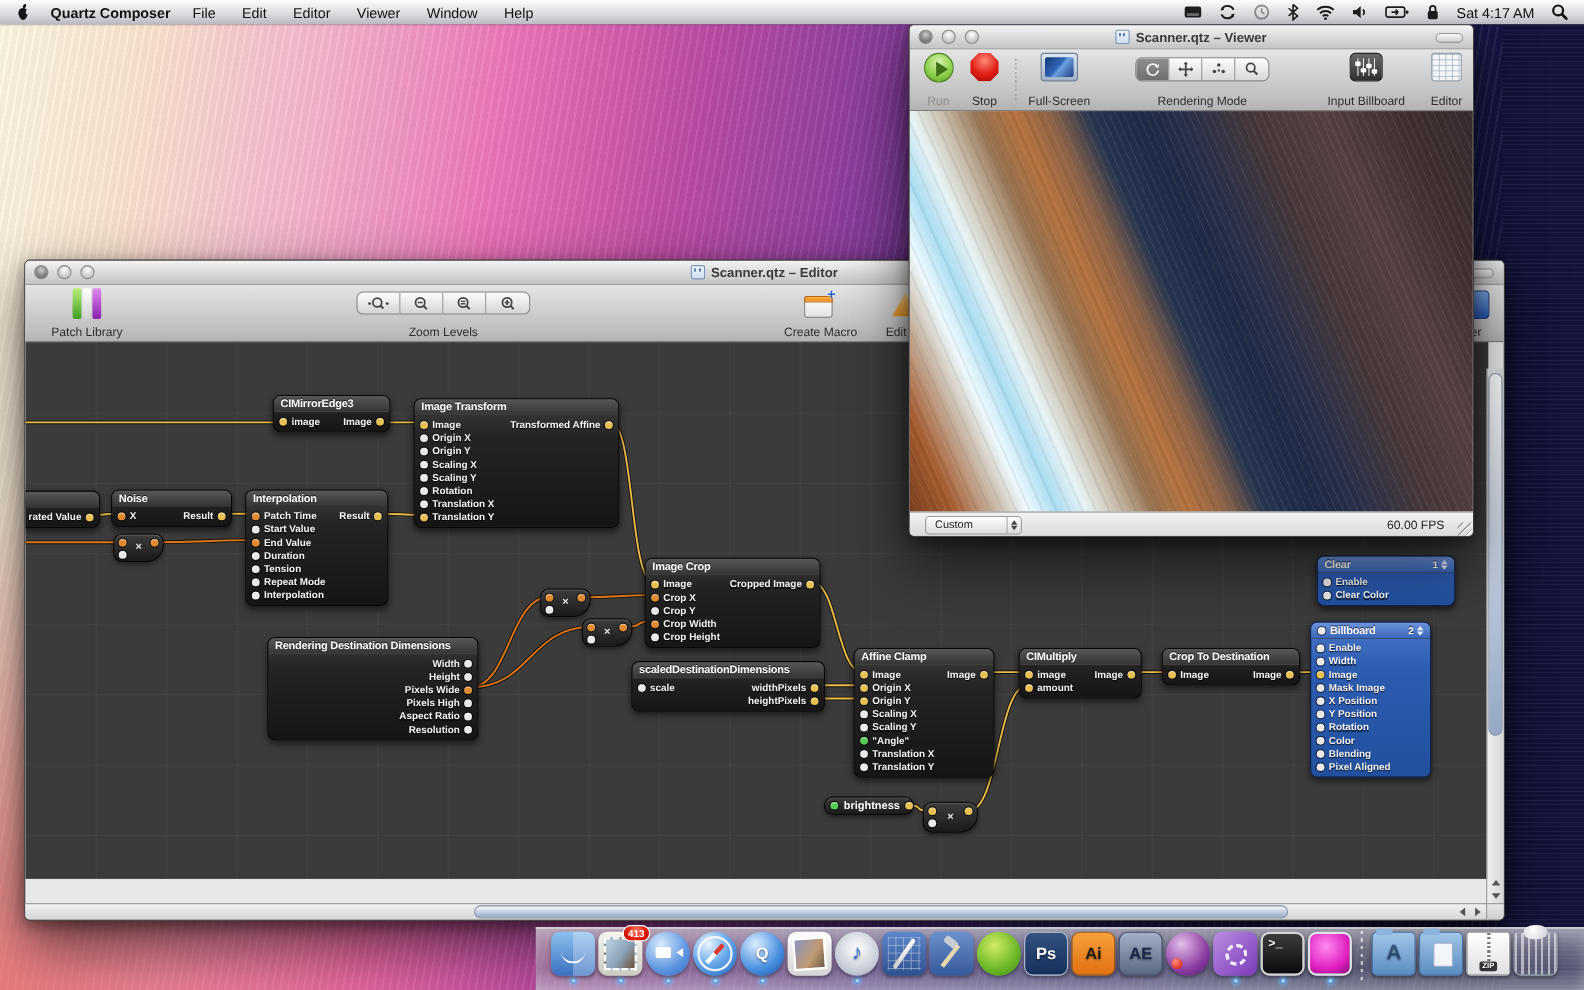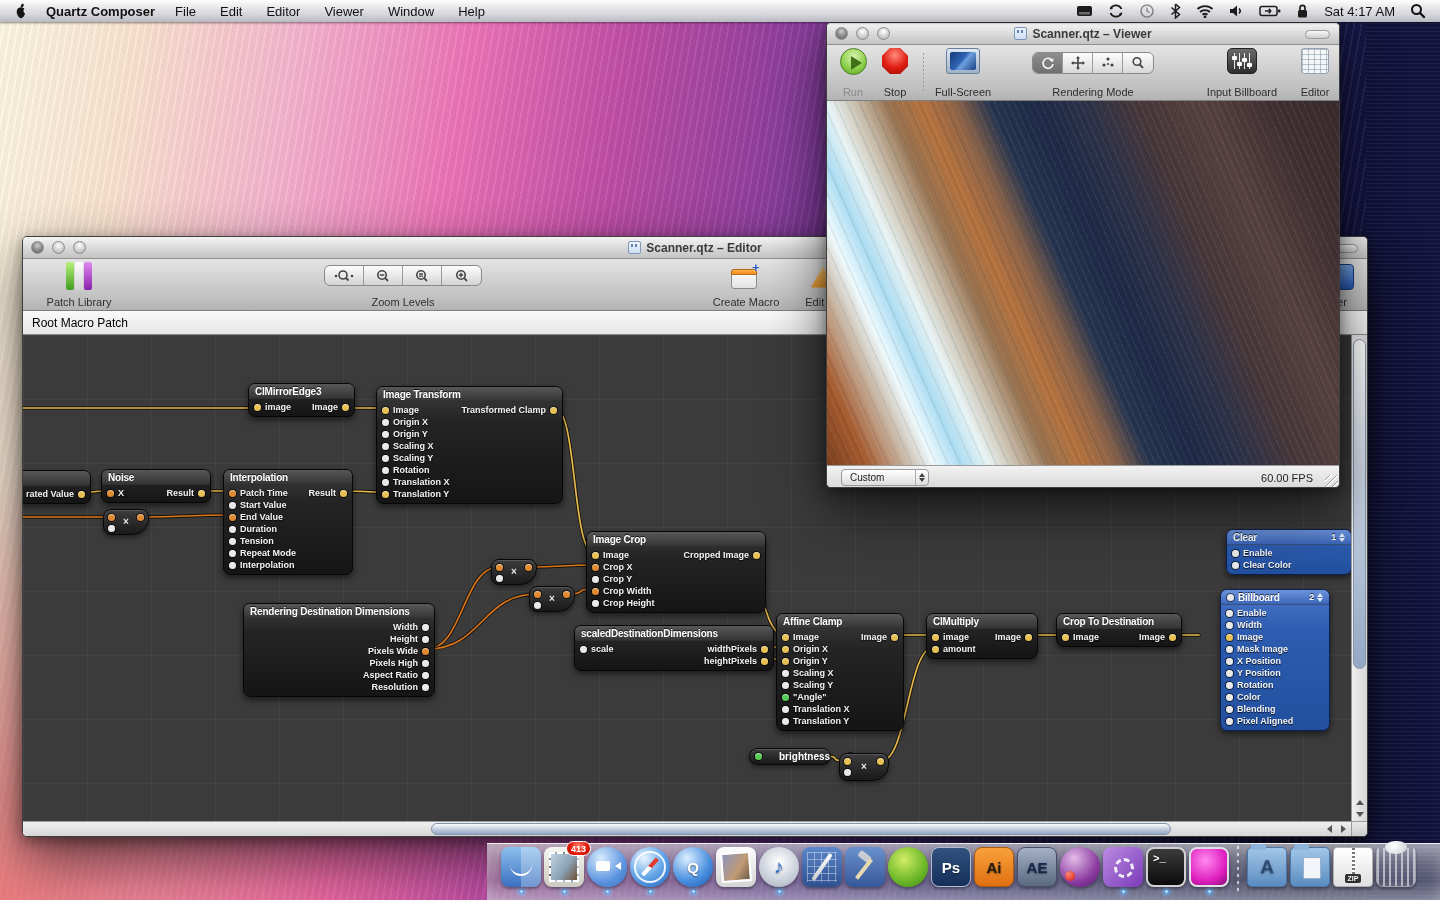--- a/index.html
+++ b/index.html
@@ -142,21 +142,21 @@
   .canvas { position:relative; width:1330px; height:488px; background:#3b3b3b; overflow:hidden;
     background-image:linear-gradient(to right, rgba(255,255,255,.035) 1px, transparent 1px),
       linear-gradient(to bottom, rgba(255,255,255,.035) 1px, transparent 1px);
     background-size:64px 64px; }
   .canvas svg { position:absolute; left:0; top:0; }
 
   .qc-node { position:absolute; border-radius:7px; border:1px solid #070707;
     background:linear-gradient(180deg,#3d3d3d,#242424 30%,#151515);
     box-shadow:0 3px 6px rgba(0,0,0,.55), inset 0 1px 0 rgba(255,255,255,.15); }
   .qc-node.sel { background:linear-gradient(180deg,#4a76c8,#2d5cb0 30%,#22509e);
-    border-color:#0c2050;margin-left:29px; }
+    border-color:#0c2050; }
   .qc-title { height:15px; display:flex; align-items:center; gap:4px; padding:0 6px;
     font-size:10px; font-weight:bold; color:#fff; letter-spacing:-.2px; white-space:nowrap;
     background:linear-gradient(#585858,#353535); border-bottom:1px solid rgba(0,0,0,.45);
     border-radius:6px 6px 0 0; text-shadow:0 -1px 0 rgba(0,0,0,.7); }
   .qc-node.sel .qc-title { background:linear-gradient(#6d94dd,#3b66b8); }
   .qc-rows { padding:2px 0 3px; }
   .qc-row { display:flex; align-items:center; gap:4px; height:12px; padding:0 5px; }
   .plbl { font-size:9px; font-weight:bold; color:#f4f4f4; white-space:nowrap;
     text-shadow:0 1px 1px rgba(0,0,0,.8); }
   .sp { flex:1; }
@@ -174,21 +174,21 @@
 
   .qc-op { position:absolute; border:1px solid #070707; border-radius:8px 8px 16px 8px;
     background:linear-gradient(#3d3d3d,#191919);
     box-shadow:0 2px 5px rgba(0,0,0,.5), inset 0 1px 0 rgba(255,255,255,.14); }
   .qc-op .pdot { position:absolute; }
   .op-in1 { left:4px; top:4px; } .op-in2 { left:4px; top:15px; } .op-out { right:4px; top:4px; }
   .op-x { position:absolute; left:0; right:0; top:50%; transform:translateY(-52%);
     text-align:center; font-size:10px; font-weight:bold; color:#e8e8e8; }
 
   .qc-pill { position:absolute; height:17px; border-radius:9px; border:1px solid #070707;
-    background:linear-gradient(#3d3d3d,#191919); display:flex; align-items:center; gap:17px;
+    background:linear-gradient(#3d3d3d,#191919); display:flex; align-items:center; gap:5px;
     padding:0 5px; font-size:10px; font-weight:bold; color:#fff;
     box-shadow:0 2px 5px rgba(0,0,0,.5), inset 0 1px 0 rgba(255,255,255,.14); }
 
   
   .hscroll { position:absolute; left:0; bottom:0; width:1330px; height:15px;
     background:linear-gradient(#f0f0f0,#d6d6d6); border-top:1px solid #9a9a9a; }
   .vscroll { position:absolute; right:0; top:98px; width:16px; bottom:15px;
     background:linear-gradient(90deg,#f0f0f0,#d6d6d6); border-left:1px solid #9a9a9a; }
   .thumb { position:absolute; border-radius:7px;
     background:linear-gradient(#fdfdfd,#b9c6da 60%,#94a8c4); border:1px solid #8494ac; }
@@ -437,23 +437,20 @@
     <div class="tb-item" style="left:770px; width:60px;">
       <span class="ep-ico"></span>
       <span class="tb-label">Edit Pa</span>
     </div>
     <div class="tb-item" style="left:1296px; width:46px;">
       <span class="blue-ico"></span>
       <span class="tb-label">er</span>
     </div>
   </div>
 
-  <div class="patchbar">
-    <span>Root Macro Patch</span>
-  </div>
 
   <div class="canvas" id="canvas">
       <svg width="1330" height="488">
         <path d="M-14 73 C109.5 73,109.5 73,233 73" fill="none" stroke="#17120a" stroke-width="3.4" stroke-linecap="round"></path>
         <path d="M-14 73 C109.5 73,109.5 73,233 73" fill="none" stroke="#e7bc4e" stroke-width="1.7" stroke-linecap="round"></path>
         <path d="M324 73 C346 73,339 73,361 73" fill="none" stroke="#17120a" stroke-width="3.4" stroke-linecap="round"></path>
         <path d="M324 73 C346 73,339 73,361 73" fill="none" stroke="#e7bc4e" stroke-width="1.7" stroke-linecap="round"></path>
         <path d="M60 157 C82 157,64 156,86 156" fill="none" stroke="#17120a" stroke-width="3.4" stroke-linecap="round"></path>
         <path d="M60 157 C82 157,64 156,86 156" fill="none" stroke="#e7bc4e" stroke-width="1.7" stroke-linecap="round"></path>
         <path d="M180 156 C202 156,186 156,208 156" fill="none" stroke="#17120a" stroke-width="3.4" stroke-linecap="round"></path>
@@ -583,21 +580,21 @@
       </div>
       <div class="qc-node" style="left: 353px; top: 51px; width: 187px;">
         <div class="qc-title">
           <span>Image Transform</span>
         </div>
         <div class="qc-rows">
           <div class="qc-row">
             <span class="pdot y"></span>
             <span class="plbl">Image</span>
             <span class="sp"></span>
-            <span class="plbl">Transformed Clamp</span>
+            <span class="plbl">Transformed Affine</span>
             <span class="pdot y"></span>
           </div>
           <div class="qc-row">
             <span class="pdot w"></span>
             <span class="plbl">Origin X</span>
             <span class="sp"></span>
           </div>
           <div class="qc-row">
             <span class="pdot w"></span>
             <span class="plbl">Origin Y</span>
@@ -623,21 +620,21 @@
             <span class="plbl">Translation X</span>
             <span class="sp"></span>
           </div>
           <div class="qc-row">
             <span class="pdot y"></span>
             <span class="plbl">Translation Y</span>
             <span class="sp"></span>
           </div>
         </div>
       </div>
-      <div class="qc-node" style="left: 563px; top: 196px; width: 180px;">
+      <div class="qc-node" style="left: 563px; top: 196px; width: 160px;">
         <div class="qc-title">
           <span>Image Crop</span>
         </div>
         <div class="qc-rows">
           <div class="qc-row">
             <span class="pdot y"></span>
             <span class="plbl">Image</span>
             <span class="sp"></span>
             <span class="plbl">Cropped Image</span>
             <span class="pdot y"></span>
@@ -706,21 +703,21 @@
             <span class="plbl">Aspect Ratio</span>
             <span class="pdot w"></span>
           </div>
           <div class="qc-row">
             <span class="sp"></span>
             <span class="plbl">Resolution</span>
             <span class="pdot w"></span>
           </div>
         </div>
       </div>
-      <div class="qc-node" style="left: 551px; top: 290px; width: 200px;">
+      <div class="qc-node" style="left: 551px; top: 290px; width: 176px;">
         <div class="qc-title">
           <span>scaledDestinationDimensions</span>
         </div>
         <div class="qc-rows">
           <div class="qc-row">
             <span class="pdot w"></span>
             <span class="plbl">scale</span>
             <span class="sp"></span>
             <span class="plbl">widthPixels</span>
             <span class="pdot y"></span>

